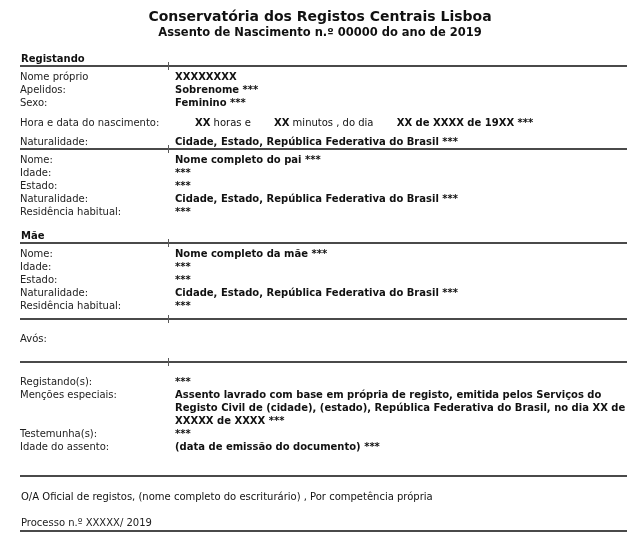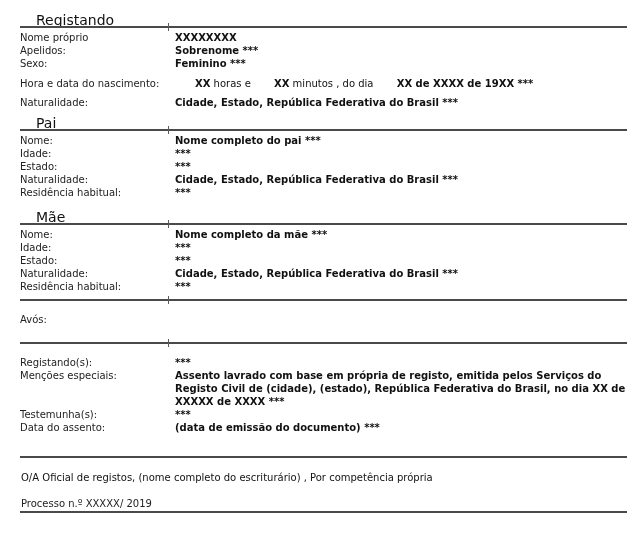--- a/index.html
+++ b/index.html
@@ -10,21 +10,21 @@
     -webkit-font-smoothing:antialiased;
   }
   .page { position:relative; width:640px; height:552px; overflow:hidden; background:#fff; }
 
   
   .hdr { text-align:center; padding-top:8px; }
   .title { font-size:14px; font-weight:bold; line-height:17px; color:#111; }
   .subtitle { font-size:11.5px; font-weight:bold; line-height:14px; color:#111; }
 
   
-  .section-title { font-weight:normal; font-size:14px; line-height:12px; margin-left:36px; color:#111; }
+  .section-title { font-weight:bold; font-size:10px; line-height:12px; margin-left:21px; color:#111; }
   .rule { position:relative; margin-left:20px; width:607px; height:2px; background:#4a4a4a; }
   .rule .tick { position:absolute; left:148px; top:-3px; width:1px; height:8px; background:#5a5a5a; }
 
   .mt14 { margin-top:14px; } .mt12 { margin-top:12px; } .mt8 { margin-top:8px; }
   .mt6  { margin-top:6px; }  .mt16 { margin-top:16px; } .mt22 { margin-top:22px; }
 
   .rows { padding-top:3px; }
   .rows.pt4 { padding-top:12px; }
   .row { display:flex; margin-left:20px; line-height:13px; }
   .row.tall { align-items:center; min-height:26px; }
@@ -36,20 +36,24 @@
   
   .official { margin:13px 0 2px 21px; font-weight:normal; line-height:13px; color:#111; }
   .process  { margin:13px 0 0 21px; line-height:13px; color:#222; }
   .bottom-rule { margin-top:1px; }
 </style>
 </head>
 <body>
 
 <div class="page">
 
+  <div class="hdr">
+    <div class="title">Conservatória dos Registos Centrais Lisboa</div>
+    <div class="subtitle">Assento de Nascimento n.º 00000 do ano de 2019</div>
+  </div>
 
   <div class="section-title mt14">Registando</div>
   <div class="rule">
       <span class="tick"></span>
     </div>
   <div class="rows">
     <div class="row">
       <div class="lbl">Nome próprio</div>
       <div class="val">XXXXXXXX</div>
     </div>
@@ -64,21 +68,20 @@
     <div class="row tall">
       <div class="lbl">Hora e data do nascimento:</div>
       <div class="val mixed"><span class="b">XX</span><span> horas e </span><span class="b">XX</span><span> minutos , do dia </span><span class="b">XX de XXXX de 19XX ***</span></div>
     </div>
     <div class="row">
       <div class="lbl">Naturalidade:</div>
       <div class="val">Cidade, Estado, República Federativa do Brasil ***</div>
     </div>
   </div>
 
-  <div class="section-title mt8">Pai</div>
   <div class="rule">
       <span class="tick"></span>
     </div>
   <div class="rows">
     <div class="row">
       <div class="lbl">Nome:</div>
       <div class="val">Nome completo do pai ***</div>
     </div>
     <div class="row">
       <div class="lbl">Idade:</div>
@@ -144,21 +147,21 @@
     </div>
     <div class="row">
       <div class="lbl">Menções especiais:</div>
       <div class="val">Assento lavrado com base em própria de registo, emitida pelos Serviços do Registo Civil de (cidade), (estado), República Federativa do Brasil, no dia XX de XXXXX de XXXX ***</div>
     </div>
     <div class="row">
       <div class="lbl">Testemunha(s):</div>
       <div class="val">***</div>
     </div>
     <div class="row">
-      <div class="lbl">Data do assento:</div>
+      <div class="lbl">Idade do assento:</div>
       <div class="val">(data de emissão do documento) ***</div>
     </div>
   </div>
 
   <div class="rule mt22"></div>
   <div class="official">O/A Oficial de registos, (nome completo do escriturário) , Por competência própria</div>
   <div class="process"><span>Processo n.º </span><span class="b">XXXXX/ 2019</span></div>
   <div class="rule bottom-rule"></div>
 
 </div>

